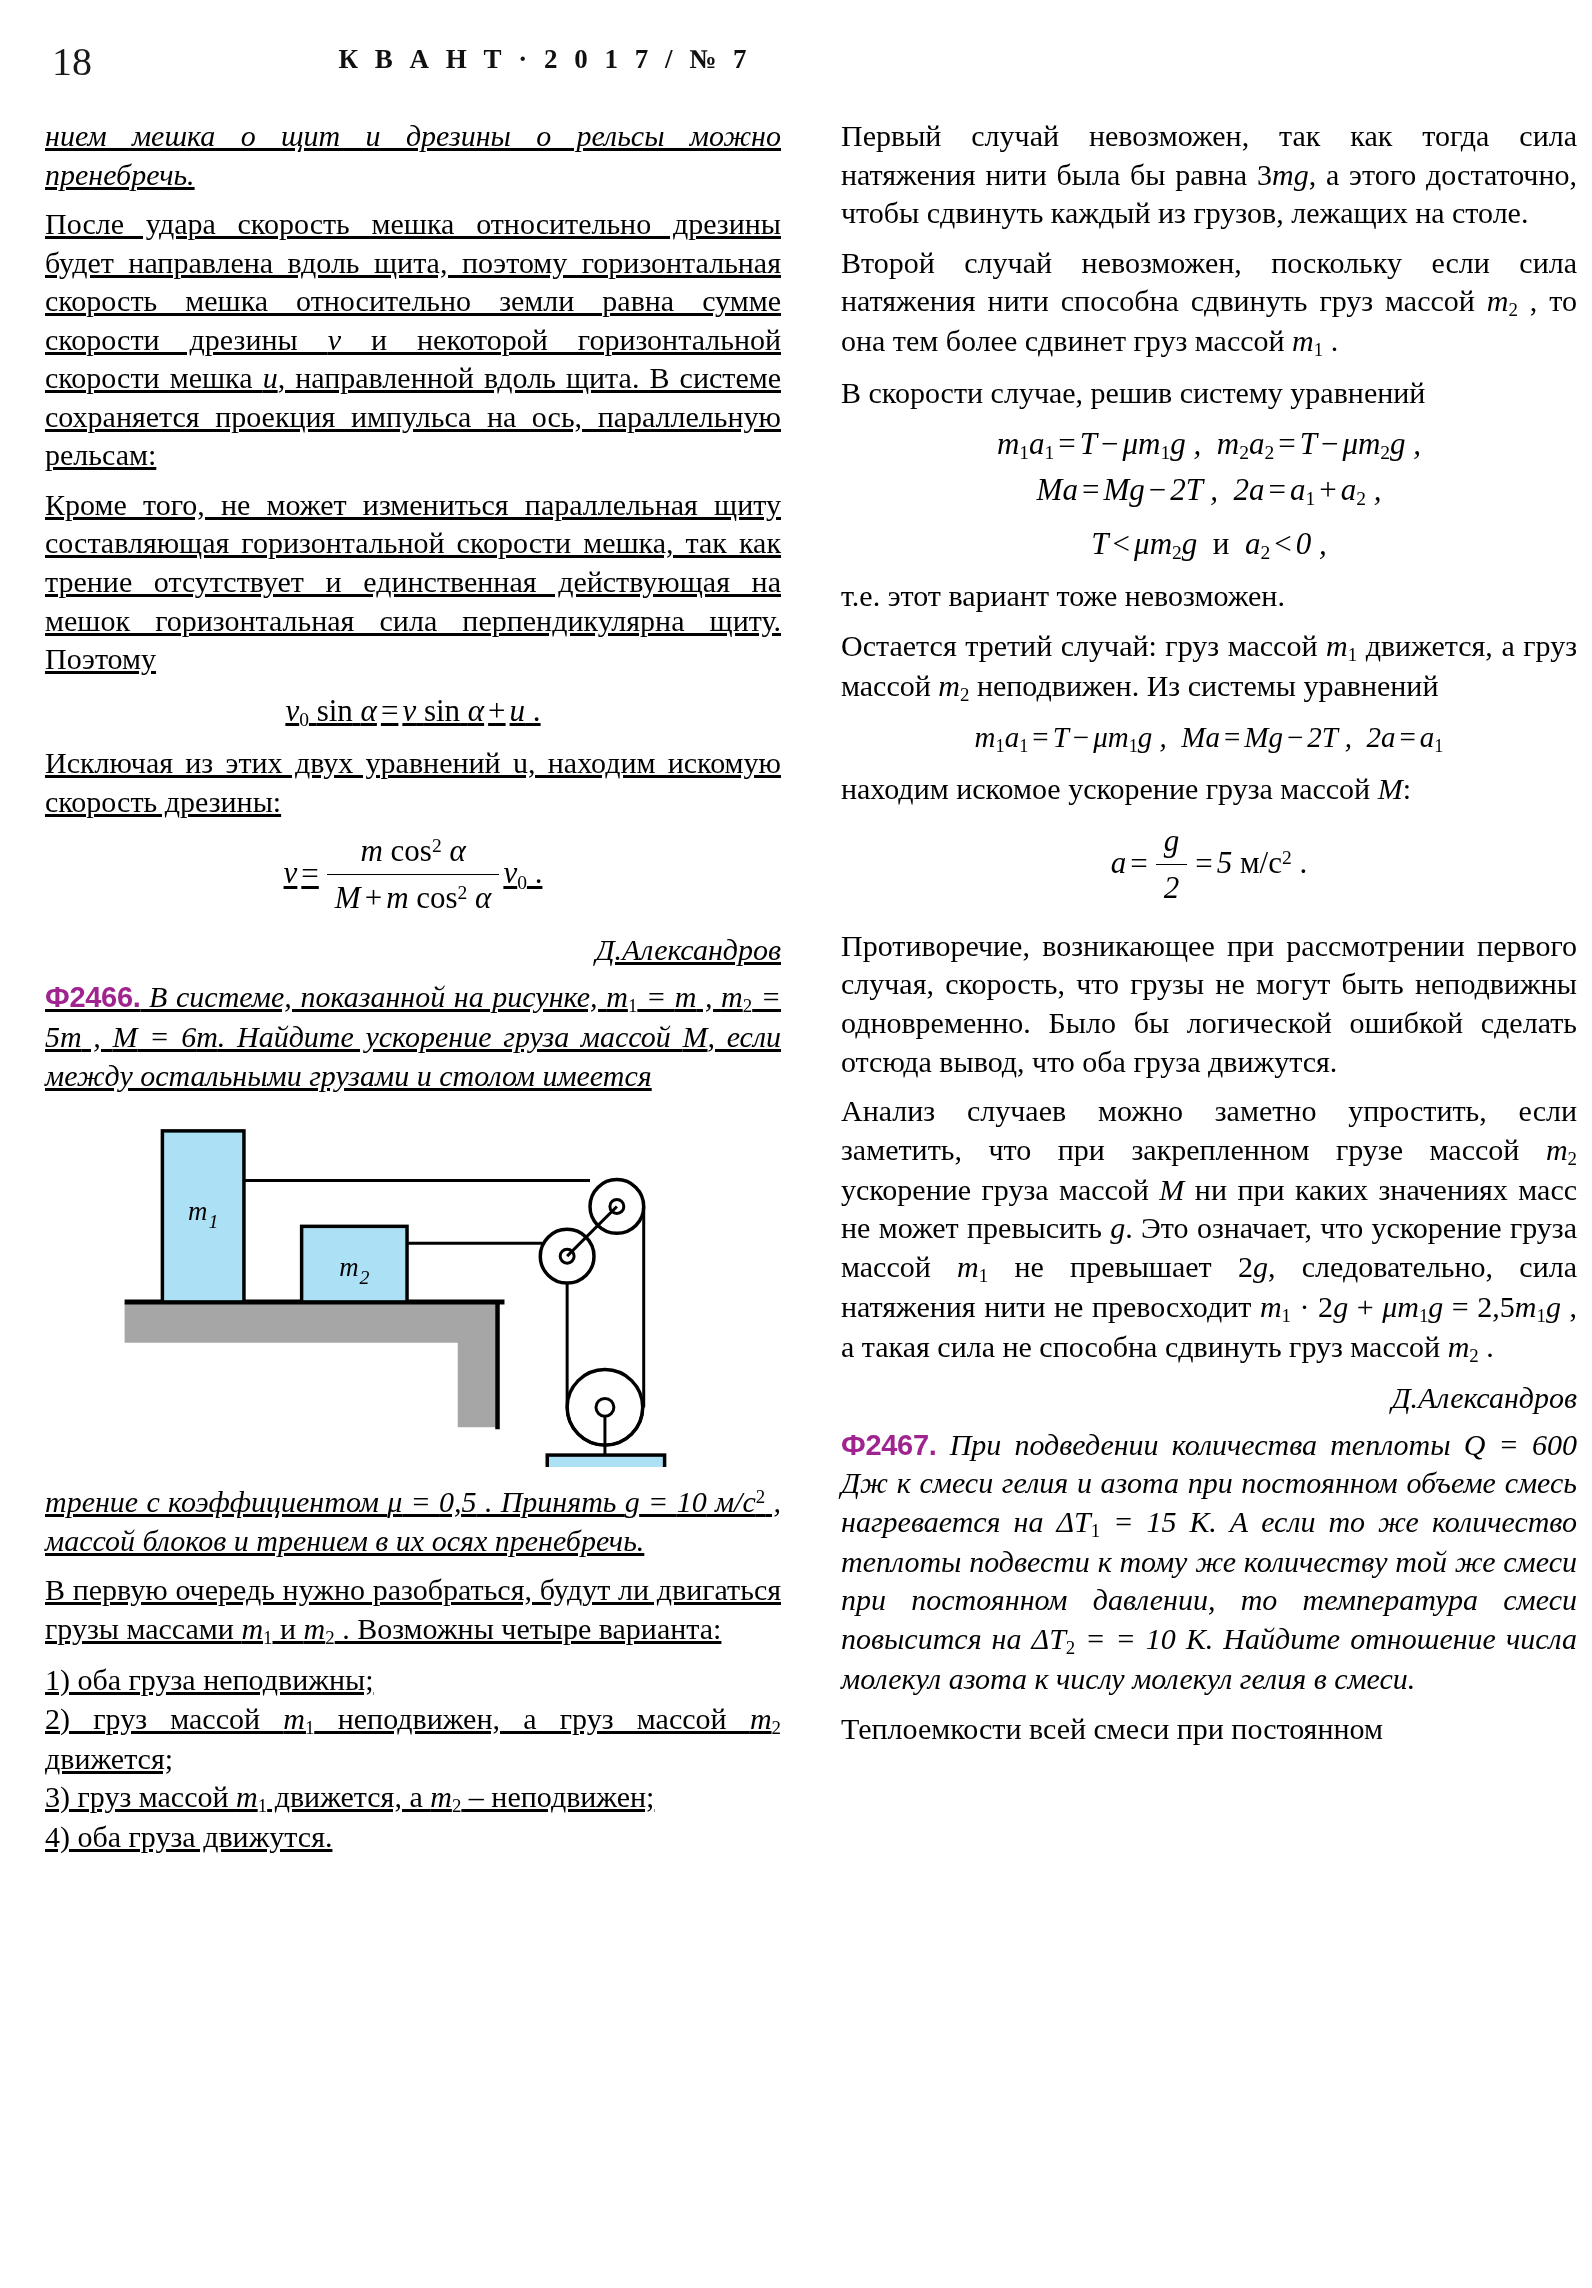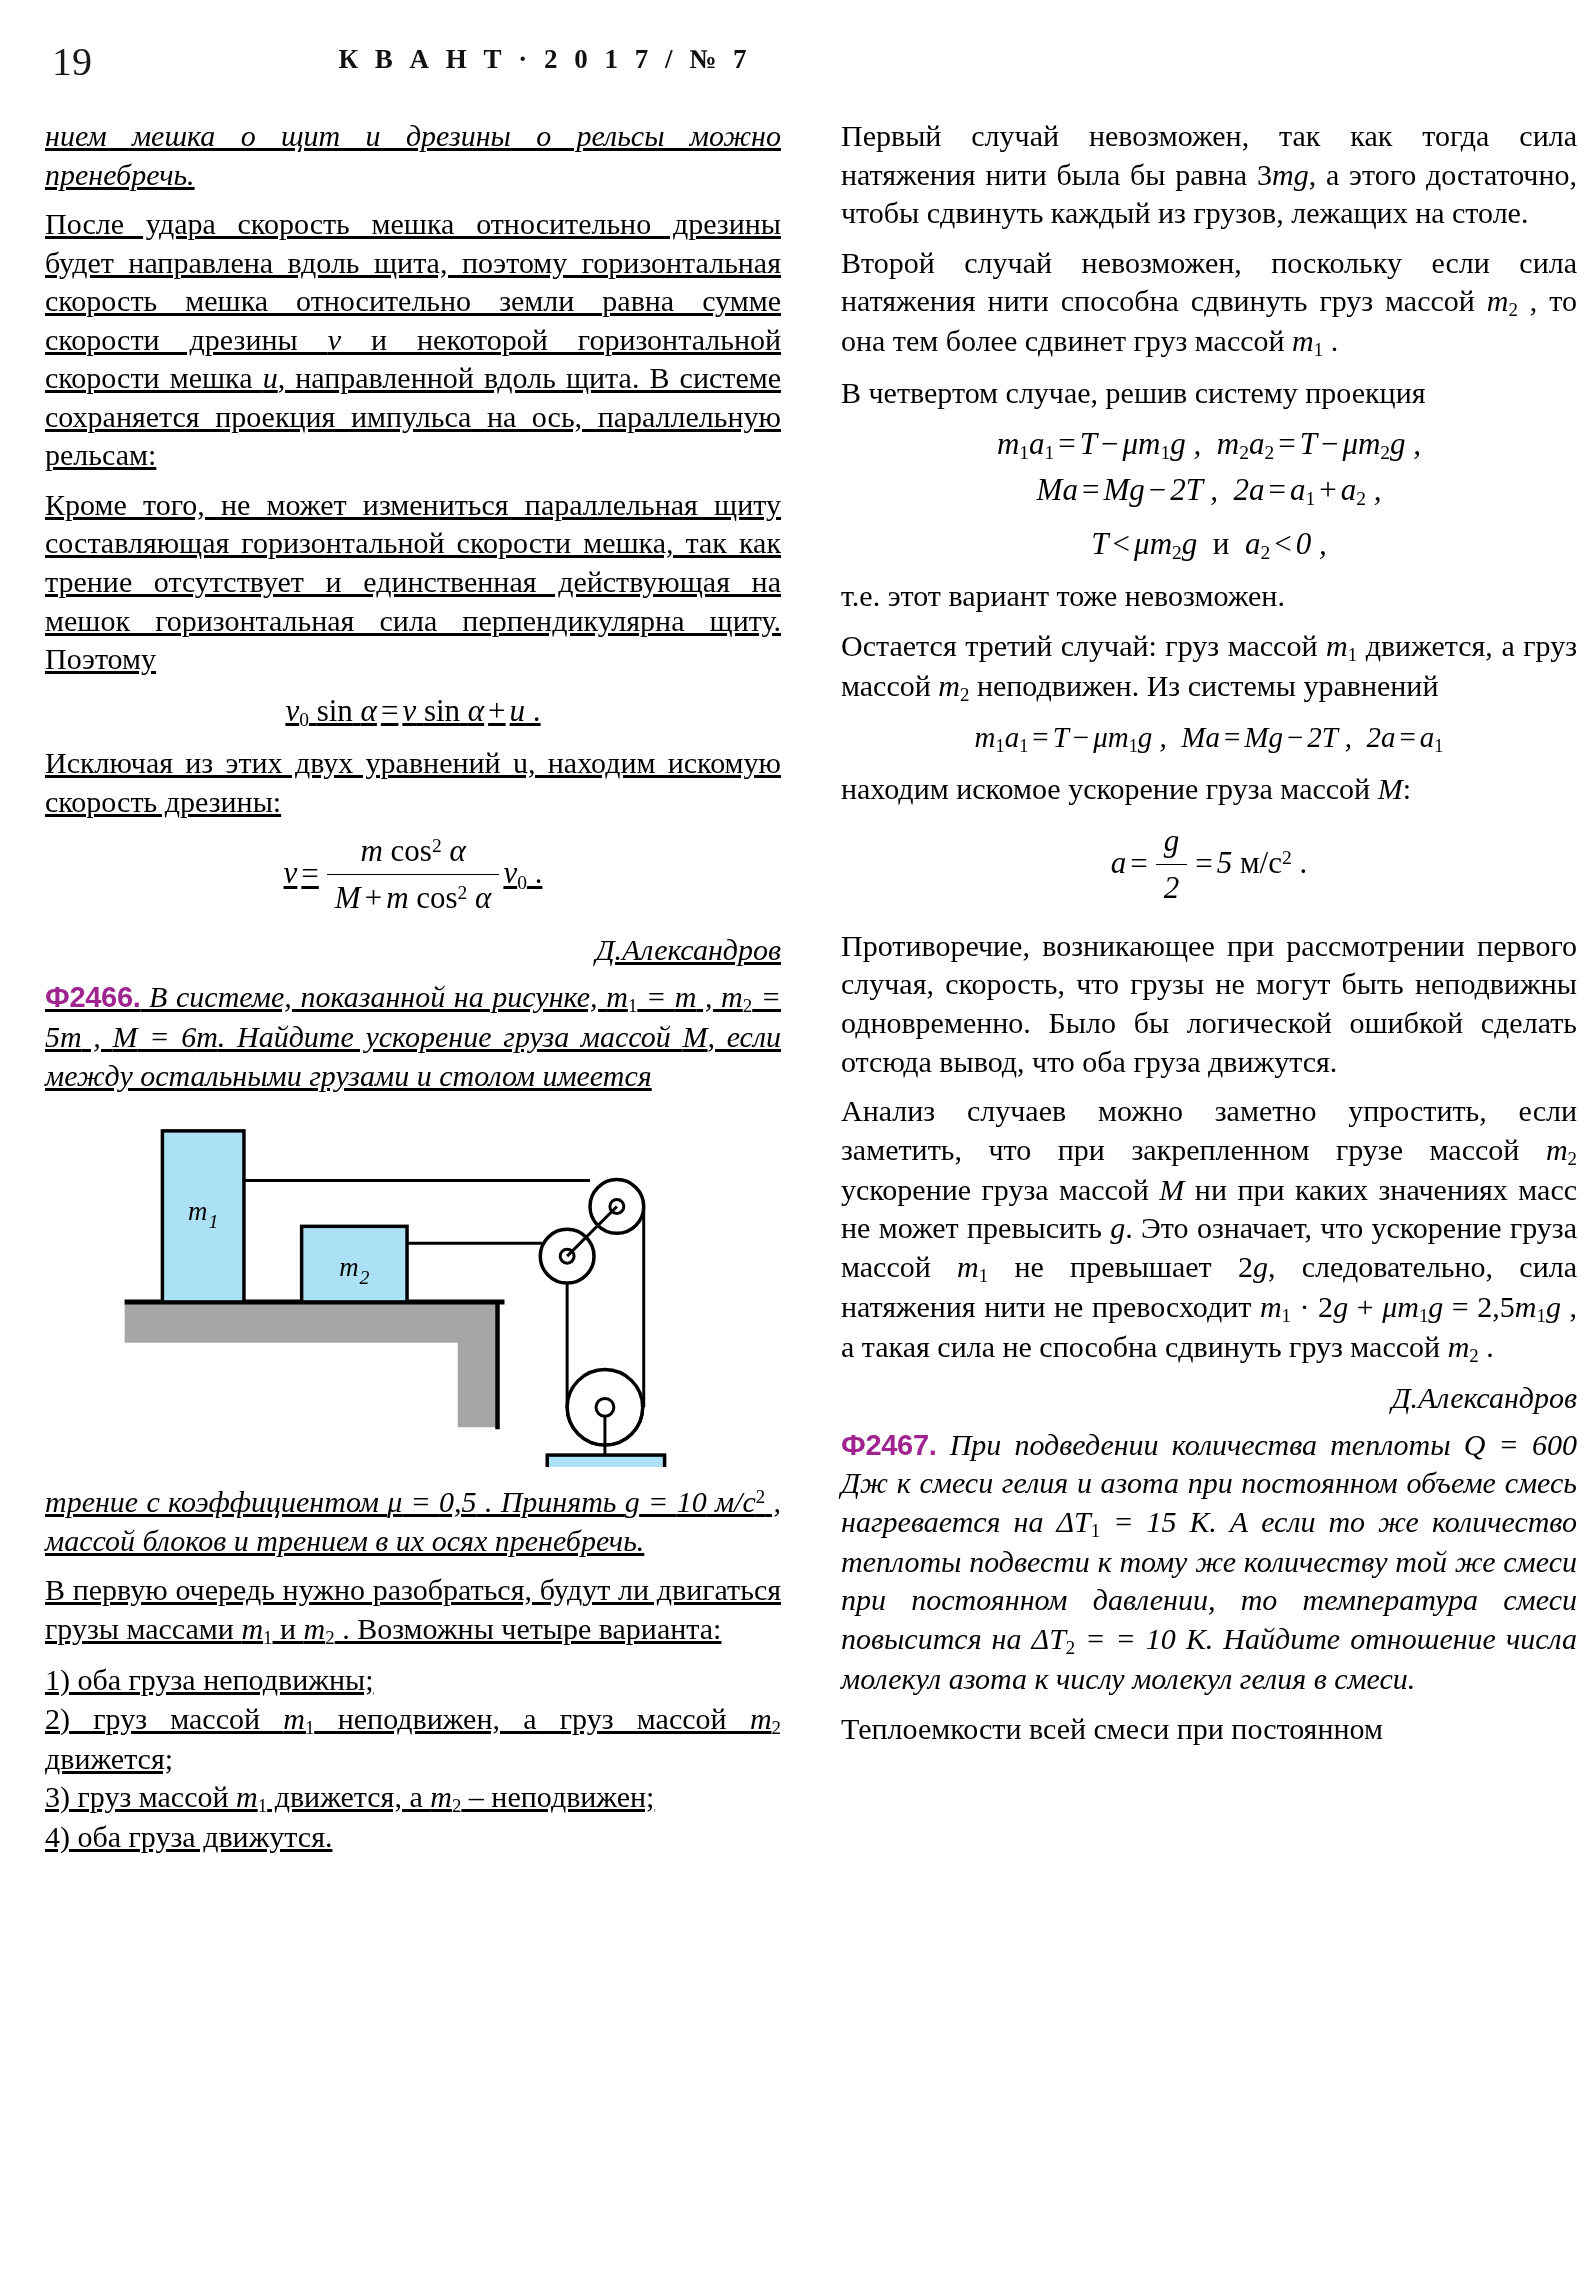--- a/index.html
+++ b/index.html
@@ -132,21 +132,21 @@
     font-style: italic;
     font-size: 27px;
   }
 </style>
 </head>
 <body>
 
 <div class="page">
 
   <div class="header">
-    <div class="page-number">19</div>
+    <div class="page-number">18</div>
     <div class="journal-line">К В А Н Т   ·   2 0 1 7 / № 7</div>
   </div>
 
   <div class="col col-left">
 
     <p class="tx ital">нием мешка о щит и дрезины о рельсы можно пренебречь.</p>
 
     <p class="tx">После удара скорость мешка относительно
       дрезины будет направлена вдоль щита,
       поэтому горизонтальная скорость мешка
@@ -237,21 +237,21 @@
 
     <p class="tx">Первый случай невозможен, так как тогда
       сила натяжения нити была бы равна 3<span class="mi">mg</span>,
       а этого достаточно, чтобы сдвинуть каждый из грузов, лежащих на столе.</p>
 
     <p class="tx">Второй случай невозможен, поскольку если
       сила натяжения нити способна сдвинуть
       груз массой <span class="mi">m</span><sub>2</sub> , то она тем более сдвинет
       груз массой <span class="mi">m</span><sub>1</sub> .</p>
 
-    <p class="tx">В четвертом случае, решив систему проекция</p>
+    <p class="tx">В скорости случае, решив систему уравнений</p>
 
     <div class="math" style="margin-bottom:2px;">
       <span class="mi">m</span><sub>1</sub><span class="mi">a</span><sub>1</sub><span class="mo opsp">=</span><span class="mi">T</span><span class="mo opsp">−</span><span class="mi">μm</span><sub>1</sub><span class="mi">g</span> ,&nbsp;&nbsp;<span class="mi">m</span><sub>2</sub><span class="mi">a</span><sub>2</sub><span class="mo opsp">=</span><span class="mi">T</span><span class="mo opsp">−</span><span class="mi">μm</span><sub>2</sub><span class="mi">g</span> ,
     </div>
     <div class="math" style="margin-top:0;text-align:center;">
       <span class="mi">Ma</span><span class="mo opsp">=</span><span class="mi">Mg</span><span class="mo opsp">−</span>2<span class="mi">T</span> ,&nbsp;&nbsp;2<span class="mi">a</span><span class="mo opsp">=</span><span class="mi">a</span><sub>1</sub><span class="mo opsp">+</span><span class="mi">a</span><sub>2</sub> ,
     </div>
 
 
     <div class="math">

